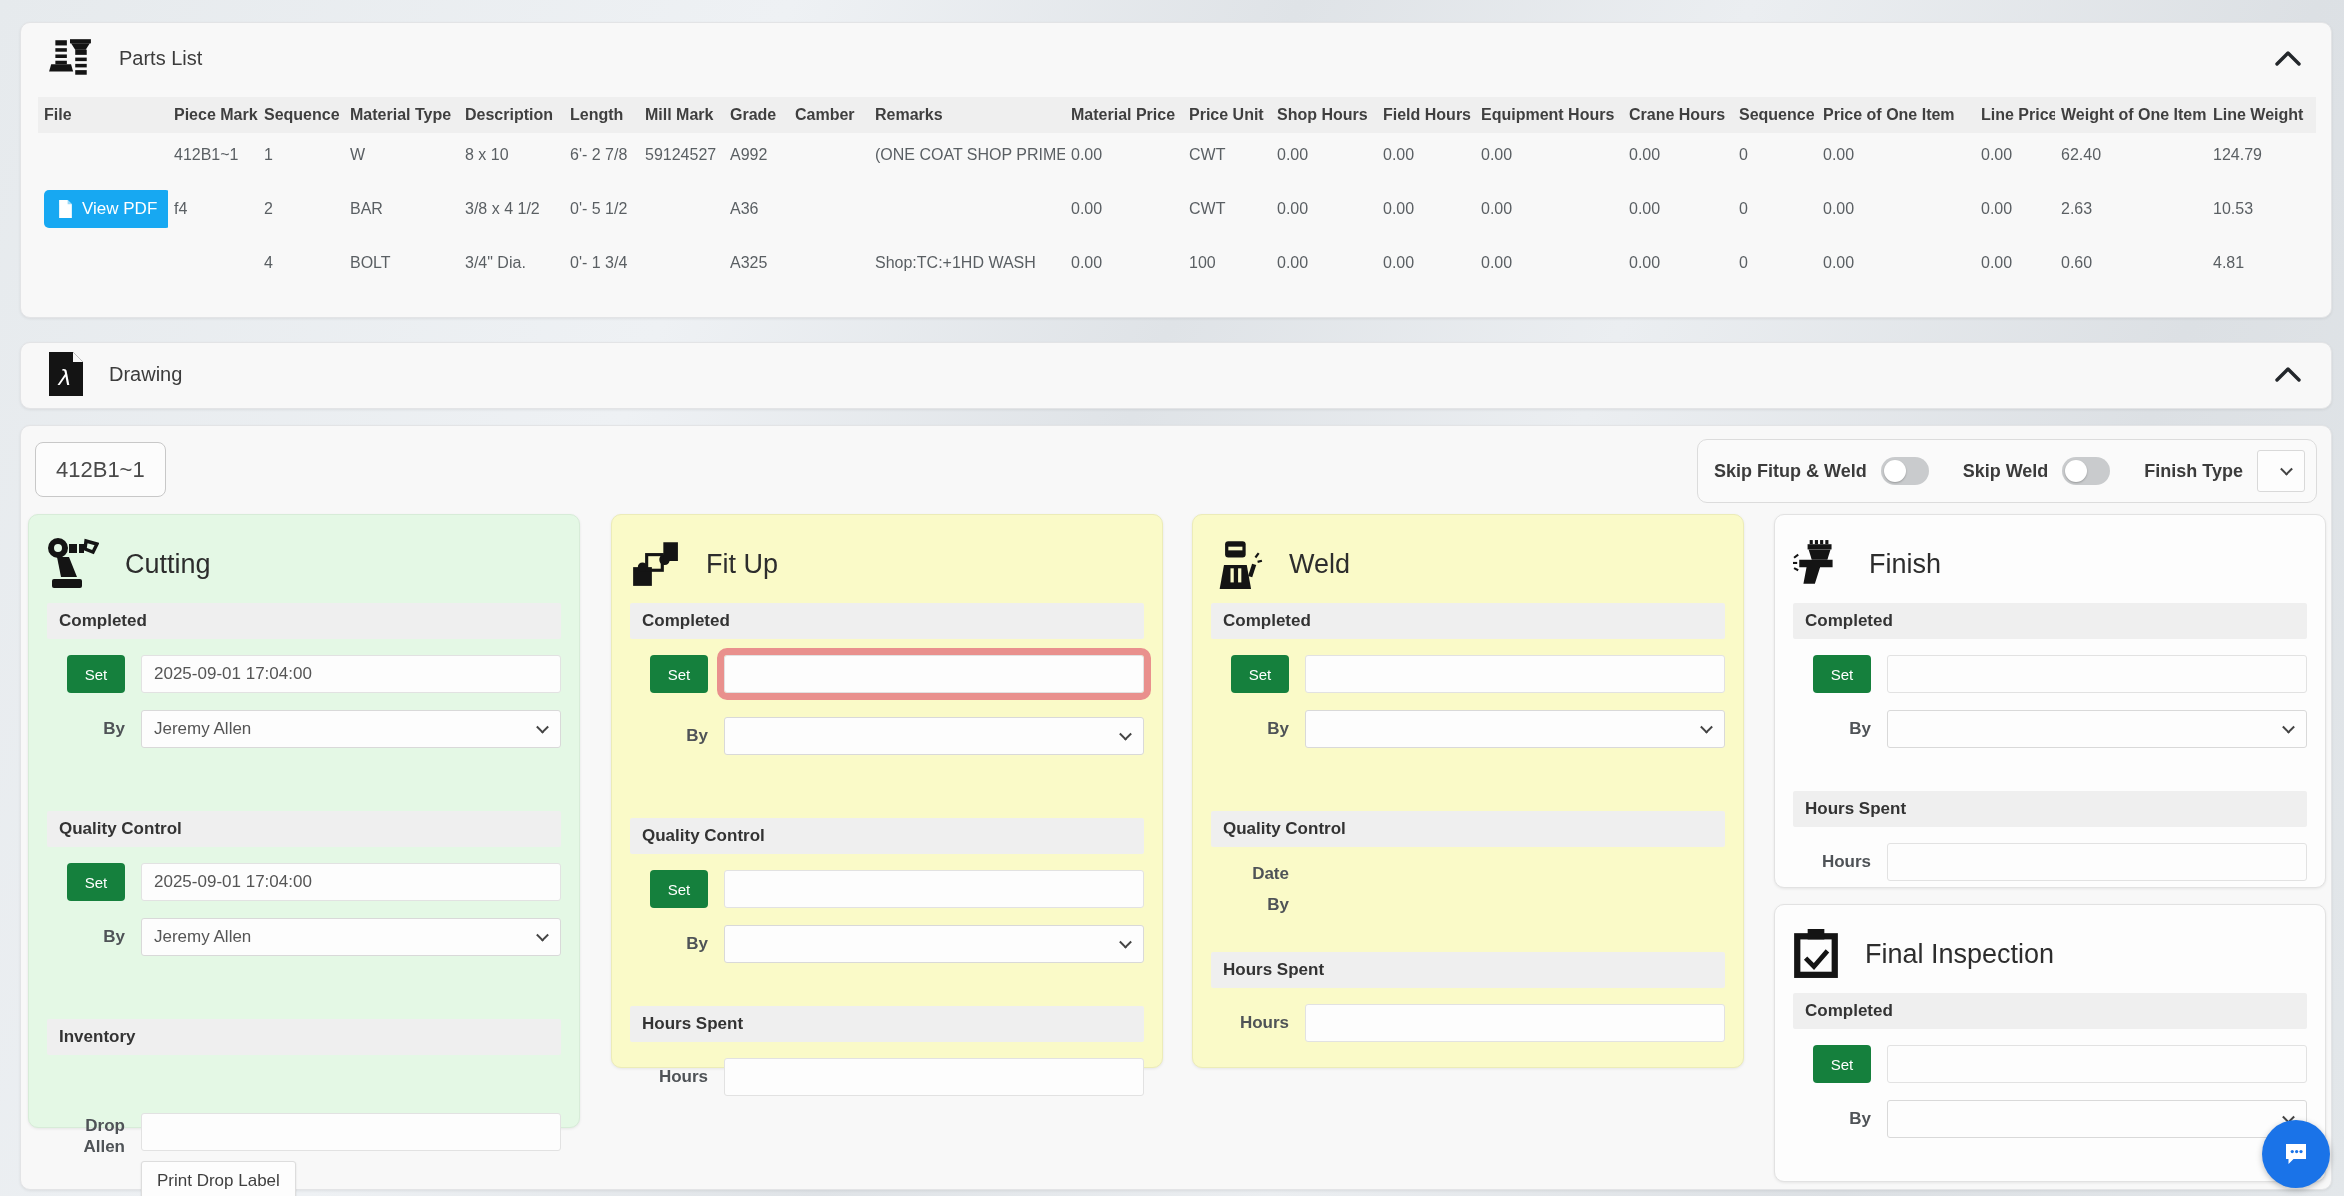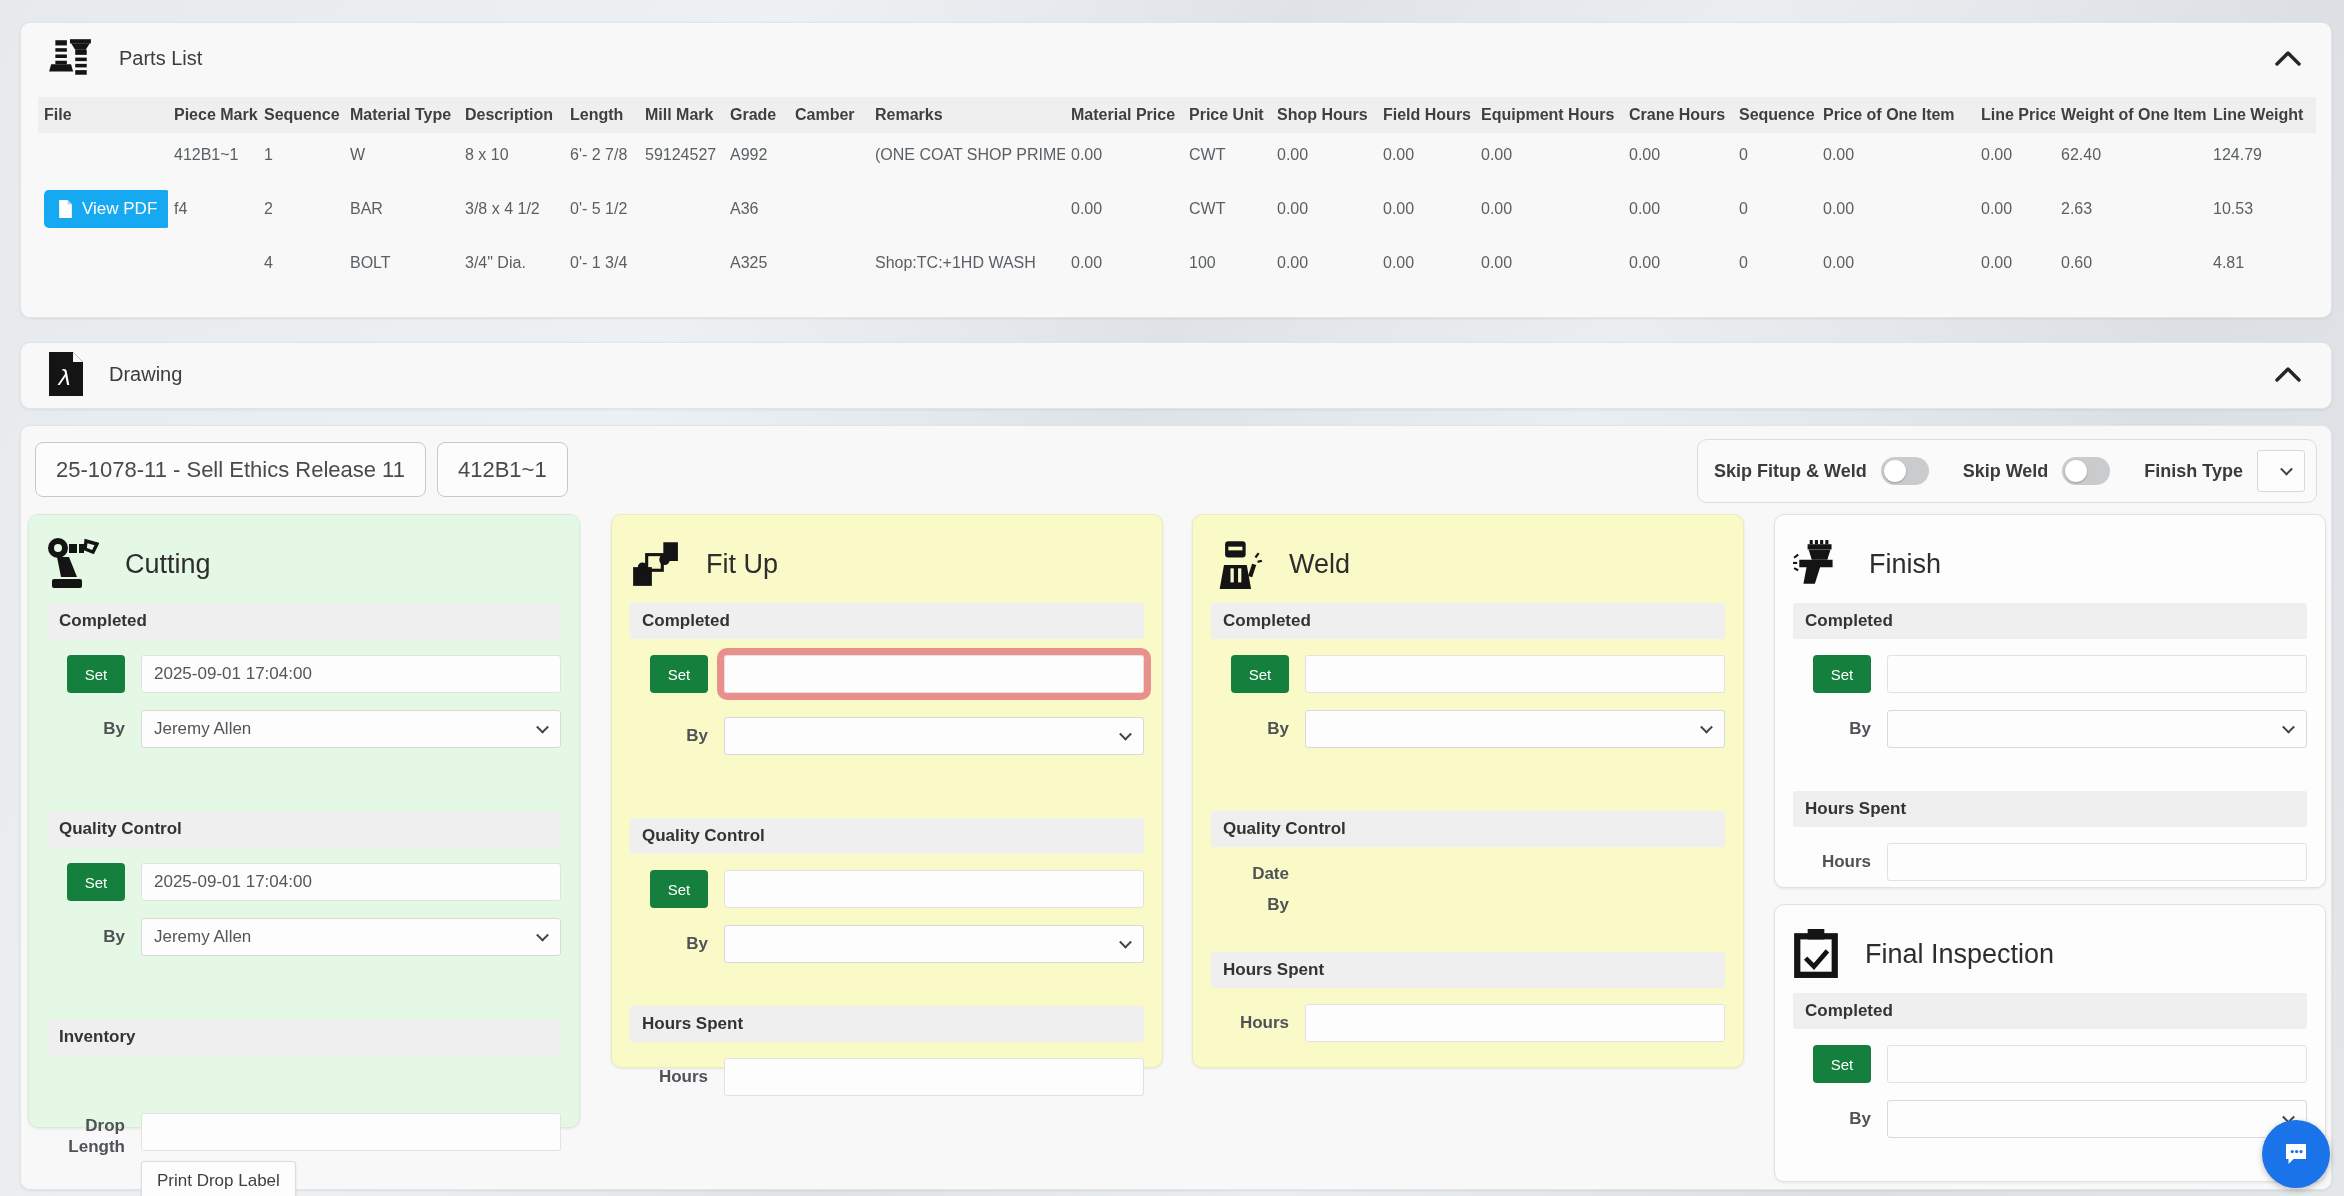--- a/index.html
+++ b/index.html
@@ -279,23 +279,20 @@
             <path d="M2 14 L13 3 L24 14" fill="none" stroke="#23272b" stroke-width="3.4" stroke-linecap="round" stroke-linejoin="round"></path>
           </svg>
       </button>
     </div>
   </section>
 
   <section class="panel main-panel">
 
     <div class="tabs">
       <button class="tab">
-          <span>25-1078-11 - Sell Ethics Release 11</span>
-        </button>
-      <button class="tab">
           <span>412B1~1</span>
         </button>
     </div>
 
     <div class="controls-box">
       <span class="ctl-label">Skip Fitup &amp; Weld</span>
       <span class="toggle">
           <span class="knob"></span>
         </span>
       <span class="ctl-label">Skip Weld</span>
@@ -353,21 +350,21 @@
           </span>
         <span class="selbox fsel">
           <span>Jeremy Allen</span>
           <span class="chev-down"></span>
         </span>
       </div>
       <div class="gap"></div>
       <div class="sec">Inventory</div>
       <div class="label-row">
         <span class="lcol">
-            <span class="rlabel">Drop Length</span>
+            <span class="rlabel">Drop Allen</span>
           </span>
         <span class="inv-input-col">
           <input class="fin" style="width: 100%;" value="">
           <button class="btn-plain">Print Drop Label</button>
         </span>
       </div>
     </div>
 
     <div class="card yellow" style="left:590px; top:88px; height:554px;">
       <div class="card-head">

